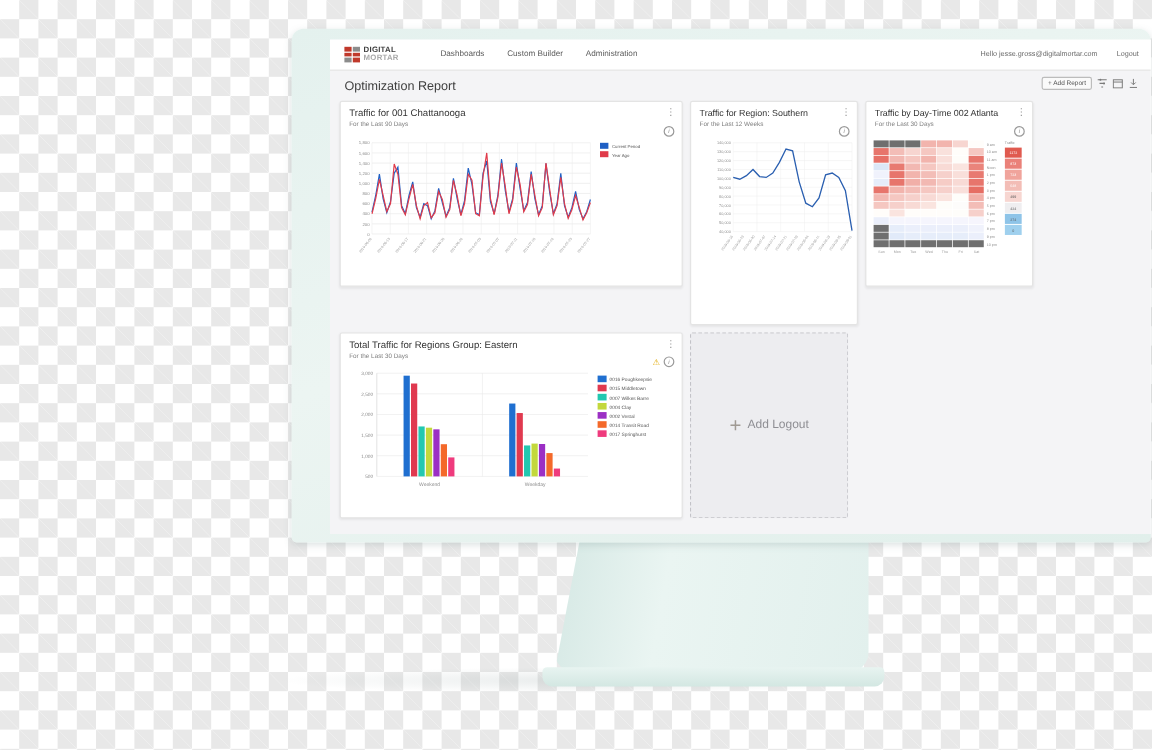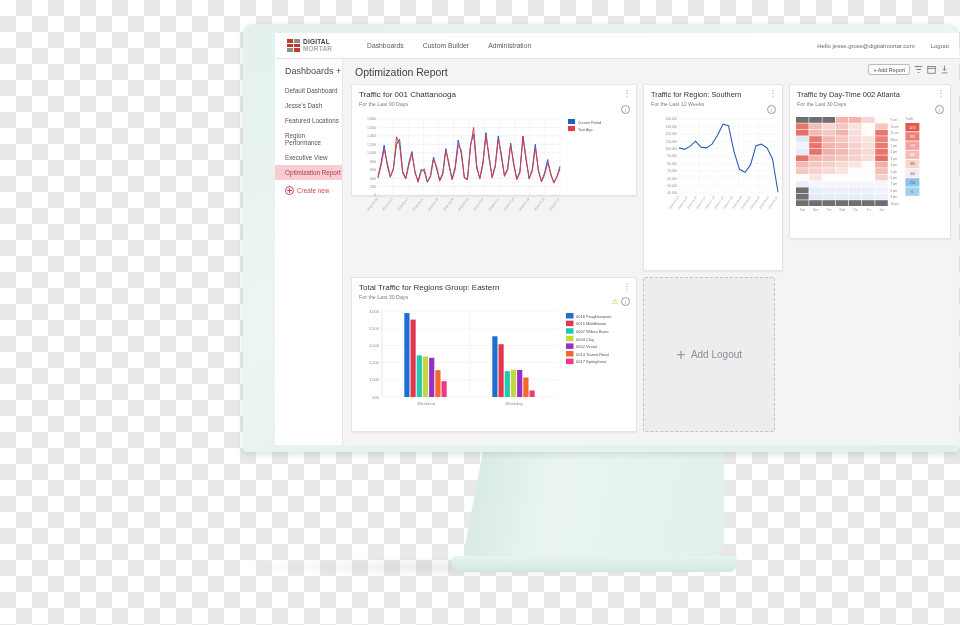--- a/index.html
+++ b/index.html
@@ -111,33 +111,20 @@
         <a>Administration</a>
       </div>
       <div class="userzone">
         <span>Hello jesse.gross@digitalmortar.com</span>
         <span>Logout</span>
       </div>
     </div>
 
     <div class="shell">
 
-      <div class="sidebar">
-        <div class="sb-title">Dashboards +</div>
-        <div class="sb-item">Default Dashboard</div>
-        <div class="sb-item">Jesse's Dash</div>
-        <div class="sb-item">Featured Locations</div>
-        <div class="sb-item">Region Performance</div>
-        <div class="sb-item">Executive View</div>
-        <div class="sb-item active">Optimization Report</div>
-        <div class="sb-create">
-          <span class="plus-circ"></span>
-          <span>Create new</span>
-        </div>
-      </div>
 
       <div class="content">
         <div class="page-title">Optimization Report</div>
 
         <div class="toolbar">
           <div class="btn-add">+ Add Report</div>
           <div class="ticon">
             <svg width="9" height="9" viewBox="0 0 12 12">
                 <path d="M1 2h10M3 6h6M5 10h2" stroke="#7a7a7a" stroke-width="1.2" fill="none"></path>
                 <circle cx="4" cy="2" r="1.1" fill="#7a7a7a"></circle>
@@ -152,21 +139,21 @@
           </div>
           <div class="ticon">
             <svg width="9" height="9" viewBox="0 0 12 12">
                 <path d="M6 1v6M3.5 5L6 7.5 8.5 5M2 10.5h8" stroke="#7a7a7a" stroke-width="1.1" fill="none"></path>
               </svg>
           </div>
         </div>
 
         <div class="row">
 
-          <div class="card" style="width:286px;height:112px;">
+          <div class="card" style="width:286px;height:155px;">
             <div class="card-h">Traffic for 001 Chattanooga</div>
             <div class="card-sub">For the Last 90 Days</div>
             <div class="kebab">⋮</div>
             <div class="card-icons" style="top:20px;">
               <div class="info-i">i</div>
             </div>
             <svg id="svg-line1" width="286" height="120" style="position:absolute;left:0;top:28px;">
                 <line x1="26" y1="82" x2="208" y2="82" stroke="#e6e6e6" stroke-width="0.5"></line>
                 <text x="24" y="83.4" text-anchor="end" class="axis-lbl">0</text>
                 <line x1="26" y1="73.55555555555556" x2="208" y2="73.55555555555556" stroke="#e6e6e6" stroke-width="0.5"></line>
@@ -267,21 +254,21 @@
                 <text x="80" y="84" font-size="2.9px" fill="#9a9a9a" transform="rotate(-55 80 84)" text-anchor="end">2019-07-21</text>
                 <text x="89" y="84" font-size="2.9px" fill="#9a9a9a" transform="rotate(-55 89 84)" text-anchor="end">2019-07-28</text>
                 <text x="98" y="84" font-size="2.9px" fill="#9a9a9a" transform="rotate(-55 98 84)" text-anchor="end">2019-08-04</text>
                 <text x="107" y="84" font-size="2.9px" fill="#9a9a9a" transform="rotate(-55 107 84)" text-anchor="end">2019-08-11</text>
                 <text x="116" y="84" font-size="2.9px" fill="#9a9a9a" transform="rotate(-55 116 84)" text-anchor="end">2019-08-18</text>
                 <text x="125" y="84" font-size="2.9px" fill="#9a9a9a" transform="rotate(-55 125 84)" text-anchor="end">2019-08-25</text>
                 <text x="134" y="84" font-size="2.9px" fill="#9a9a9a" transform="rotate(-55 134 84)" text-anchor="end">2019-09-01</text>
               </svg>
           </div>
 
-          <div class="card" style="width:162px;height:155px;">
+          <div class="card" style="width:140px;height:155px;">
             <div class="card-h" style="font-size:7.4px;">Traffic by Day-Time 002 Atlanta</div>
             <div class="card-sub">For the Last 30 Days</div>
             <div class="kebab">⋮</div>
             <div class="card-icons" style="top:20px;">
               <div class="info-i">i</div>
             </div>
             <svg id="svg-heat" width="140" height="120" style="position:absolute;left:0;top:28px;">
                 <rect x="6" y="4" width="12.6" height="5.800000000000001" fill="#6f6f6f"></rect>
                 <rect x="19.2" y="4" width="12.6" height="5.800000000000001" fill="#6f6f6f"></rect>
                 <rect x="32.4" y="4" width="12.6" height="5.800000000000001" fill="#6f6f6f"></rect>

